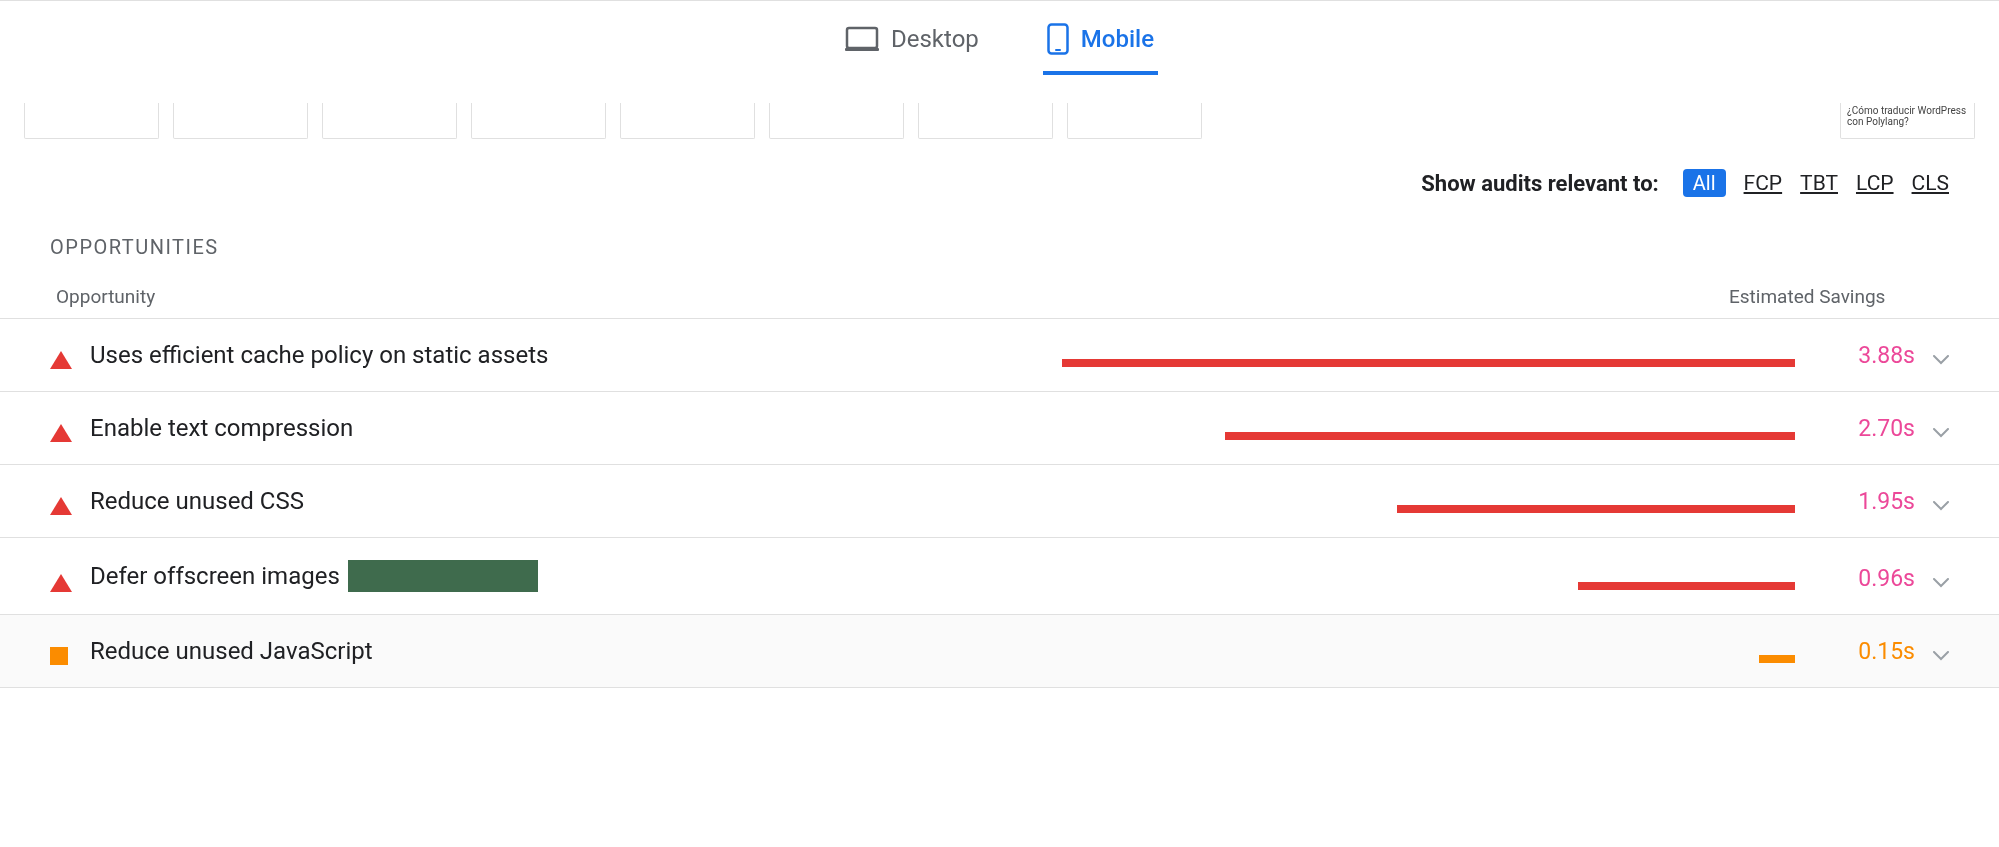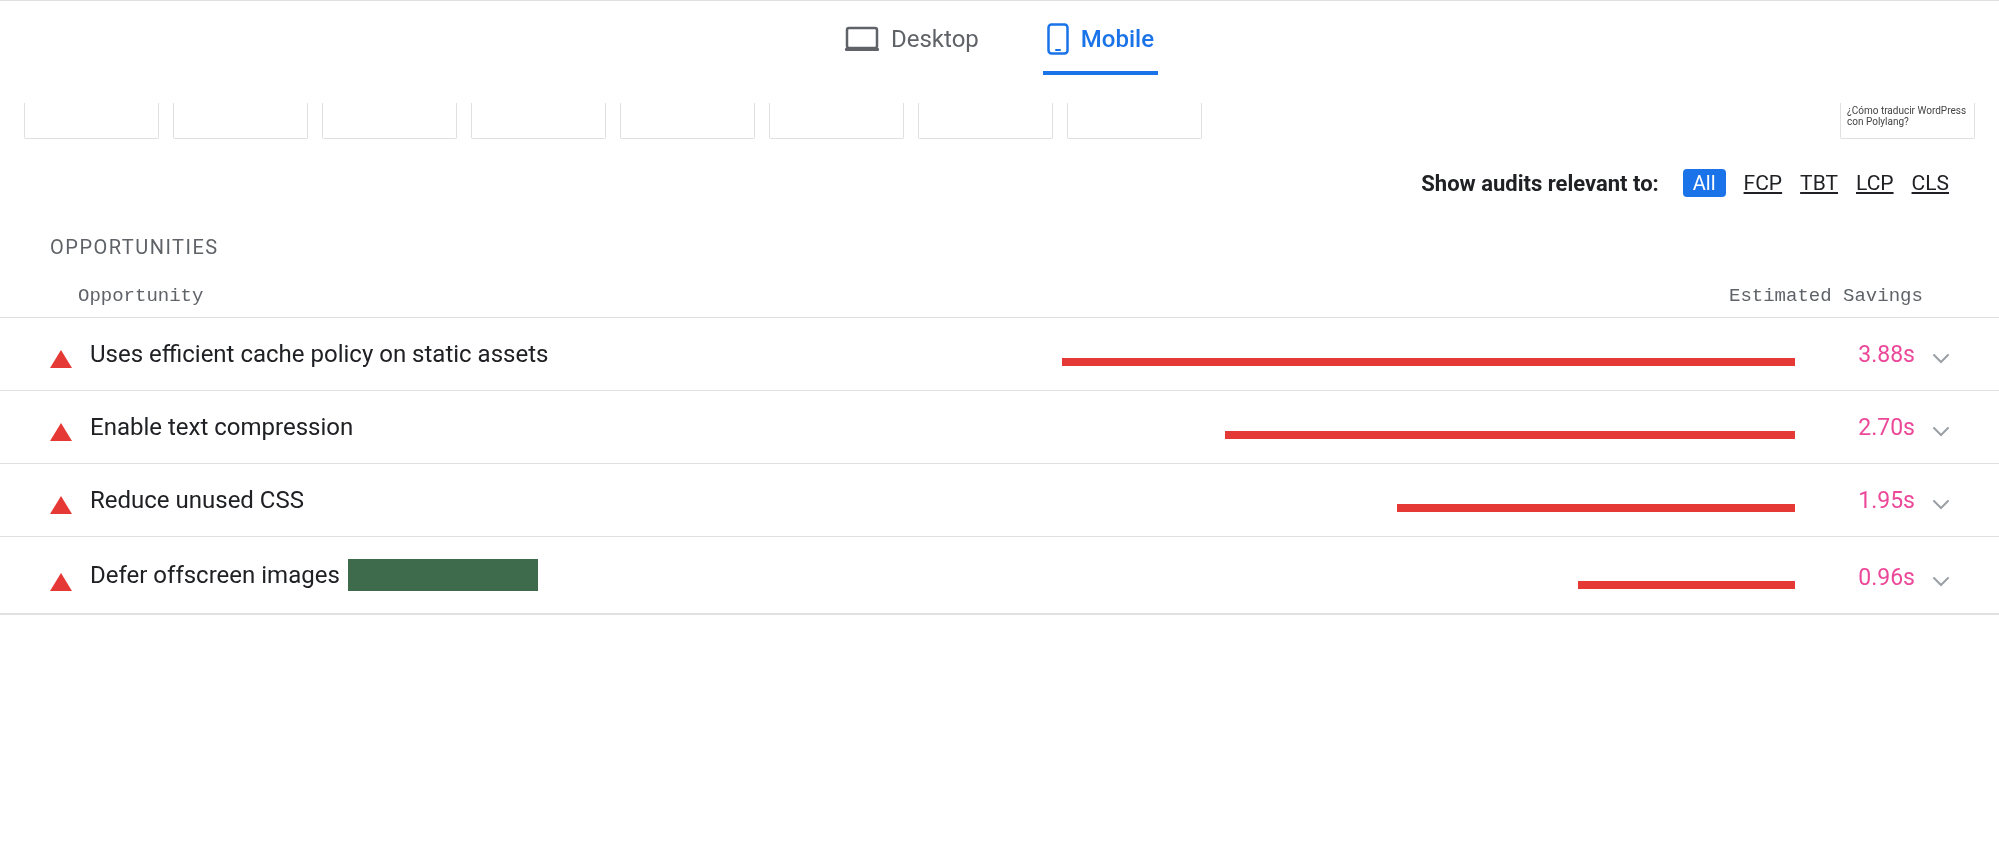--- a/index.html
+++ b/index.html
@@ -93,25 +93,24 @@
   
   .section-heading {
     padding: 38px 32px 12px 50px;
     letter-spacing: 1.5px;
     font-size: 20px;
     color: #5f6368;
   }
   
   .table-head {
     display: flex;
-    padding: 14px 50px 10px 78px;
+    padding: 14px 50px 10px 56px;
     font-size: 19px;
     color: #5f6368;
     border-bottom: 1px solid #e0e0e0;
-    font-family: Liberation Mono, monospace;
   }
   .th-opp { flex: 1; }
   .th-est { width: 220px; text-align: left; }
   
   .row {
     display: flex;
     align-items: flex-end;
     padding: 22px 50px;
     border-bottom: 1px solid #e0e0e0;
     cursor: pointer;
@@ -283,15 +282,30 @@
           <span class="redact"></span>
         </div>
         <div class="bar-area">
           <div class="bar red" style="width: 24%;"></div>
         </div>
         <div class="row-value red">0.96s</div>
         <div class="chevron"><svg width="16" height="10" viewBox="0 0 16 10">
             <path d="M1 1 L8 8 L15 1" stroke="#9aa0a6" stroke-width="2" fill="none" stroke-linecap="round"></path>
           </svg></div>
       </div>
+      <div class="row highlight">
+        <div class="row-icon">
+          <div class="sq"></div>
+        </div>
+        <div class="row-label">
+          <span>Reduce unused JavaScript</span>
+        </div>
+        <div class="bar-area">
+          <div class="bar orange" style="width: 4%;"></div>
+        </div>
+        <div class="row-value orange">0.15s</div>
+        <div class="chevron"><svg width="16" height="10" viewBox="0 0 16 10">
+            <path d="M1 1 L8 8 L15 1" stroke="#9aa0a6" stroke-width="2" fill="none" stroke-linecap="round"></path>
+          </svg></div>
+      </div>
     </div>
 
 </div>
 
 </body></html>

